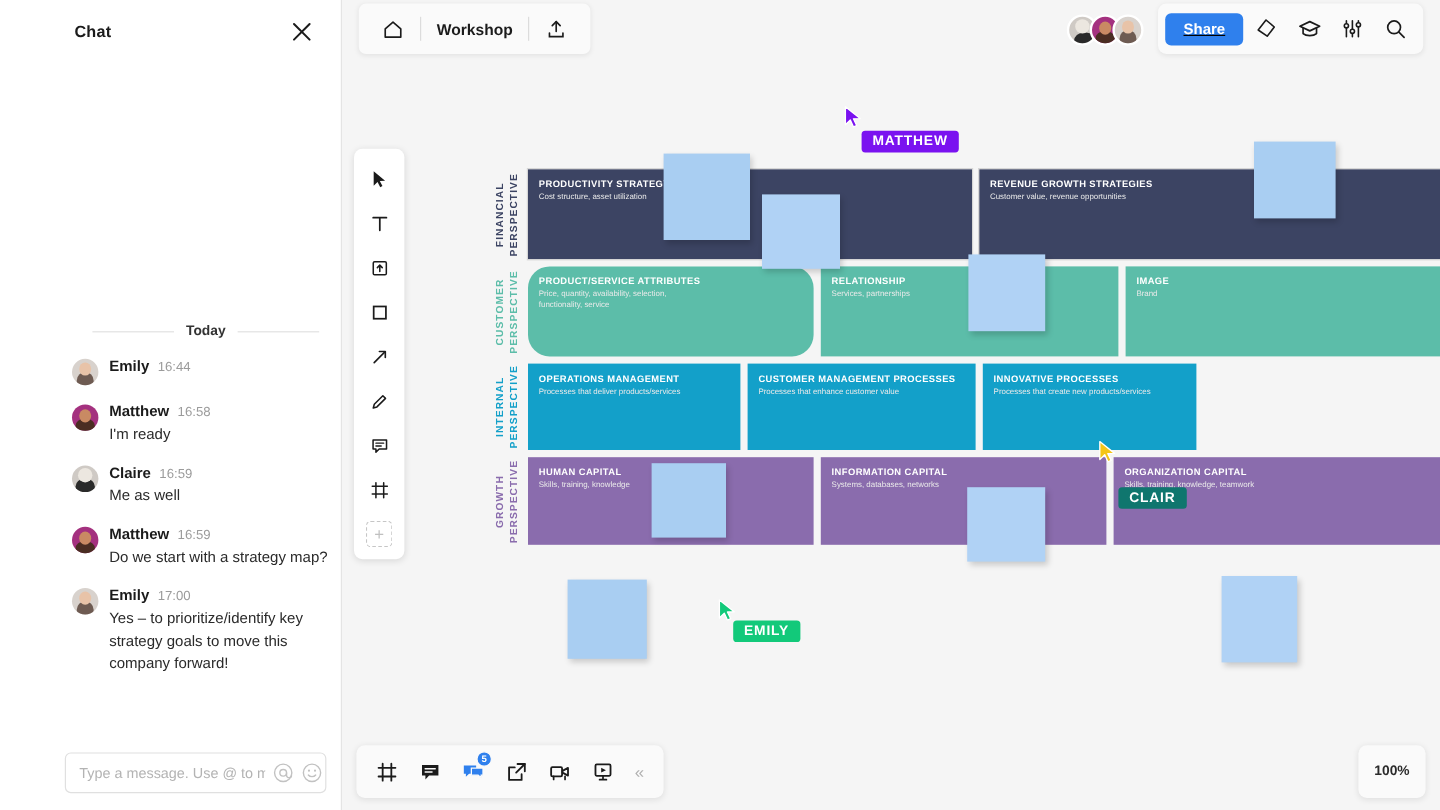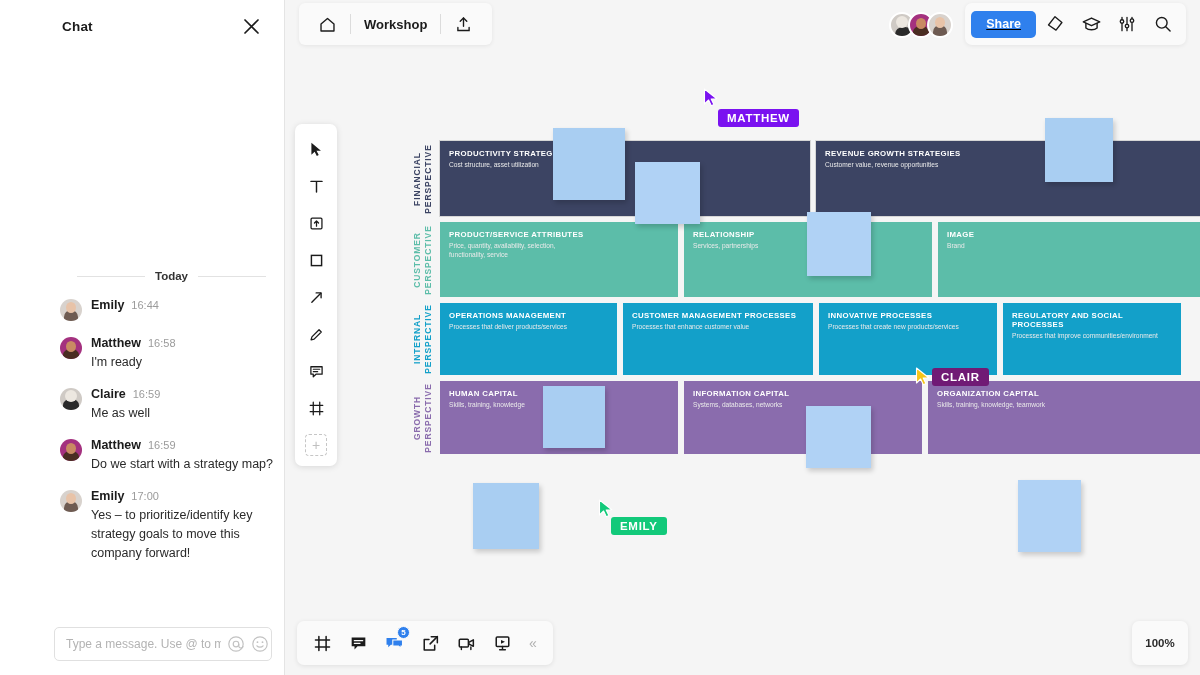--- a/index.html
+++ b/index.html
@@ -404,21 +404,21 @@
               <h4>REVENUE GROWTH STRATEGIES</h4>
               <p>Customer value, revenue opportunities</p>
             </div>
           </div>
         </div>
         <div class="row r-cus">
           <div class="rowlabel">
             <span>CUSTOMER<br>PERSPECTIVE</span>
           </div>
           <div class="cells">
-            <div class="cell" style="flex: 0 0 238px;">
+            <div class="cell" style="flex: 0 0 238px; border-radius: 18px;">
               <h4>PRODUCT/SERVICE ATTRIBUTES</h4>
               <p>Price, quantity, availability, selection,<br>functionality, service</p>
             </div>
             <div class="cell" style="flex: 0 0 248px;">
               <h4>RELATIONSHIP</h4>
               <p>Services, partnerships</p>
             </div>
             <div class="cell" style="flex: 0 0 357px;">
               <h4>IMAGE</h4>
               <p>Brand</p>
@@ -434,24 +434,20 @@
               <h4>OPERATIONS MANAGEMENT</h4>
               <p>Processes that deliver products/services</p>
             </div>
             <div class="cell" style="flex: 0 0 190px;">
               <h4>CUSTOMER MANAGEMENT PROCESSES</h4>
               <p>Processes that enhance customer value</p>
             </div>
             <div class="cell" style="flex: 0 0 178px;">
               <h4>INNOVATIVE PROCESSES</h4>
               <p>Processes that create new products/services</p>
-            </div>
-            <div class="cell" style="flex: 0 0 178px;">
-              <h4>REGULATORY AND SOCIAL PROCESSES</h4>
-              <p>Processes that improve communities/environment</p>
             </div>
           </div>
         </div>
         <div class="row r-gro">
           <div class="rowlabel">
             <span>GROWTH<br>PERSPECTIVE</span>
           </div>
           <div class="cells">
             <div class="cell" style="flex: 0 0 238px;">
               <h4>HUMAN CAPITAL</h4>
@@ -481,21 +477,21 @@
       </div>
 
     <div id="cursors-layer">
         <div class="cursor" style="left: 417px; top: 88px;"><svg width="20" height="21" viewBox="0 0 20 21">
             <path d="M2.5 1 L2.5 16 L6.6 12 L9.3 17.8 L11.9 16.6 L9.2 11 L14.8 10.8 Z" fill="#7a12f0" stroke="#ffffff" stroke-width="1.1" stroke-linejoin="round"></path>
           </svg></div>
         <div class="cur-label" style="left: 433px; top: 109px; background: rgb(122, 18, 240);">MATTHEW</div>
         <div class="cursor" style="left: 629px; top: 367px;"><svg width="20" height="21" viewBox="0 0 20 21">
             <path d="M2.5 1 L2.5 16 L6.6 12 L9.3 17.8 L11.9 16.6 L9.2 11 L14.8 10.8 Z" fill="#f5c518" stroke="#ffffff" stroke-width="1.1" stroke-linejoin="round"></path>
           </svg></div>
-        <div class="cur-label" style="left: 647px; top: 368px; background: #701a75;">CLAIR</div>
+        <div class="cur-label" style="left: 647px; top: 406px; background: #0f766e;">CLAIR</div>
         <div class="cursor" style="left: 312px; top: 499px;"><svg width="20" height="21" viewBox="0 0 20 21">
             <path d="M2.5 1 L2.5 16 L6.6 12 L9.3 17.8 L11.9 16.6 L9.2 11 L14.8 10.8 Z" fill="#12c97a" stroke="#ffffff" stroke-width="1.1" stroke-linejoin="round"></path>
           </svg></div>
         <div class="cur-label" style="left: 326px; top: 517px; background: rgb(18, 201, 122);">EMILY</div>
       </div>
 
     <div class="bottombar" id="bottombar">
         <div class="bb-item">
           <svg width="19" height="19" viewBox="0 0 20 20">
             <path d="M6.2 2.6 V17.4 M13.8 2.6 V17.4 M2.6 6.2 H17.4 M2.6 13.8 H17.4" stroke="#1b1b1b" stroke-width="1.6" stroke-linecap="round"></path>

